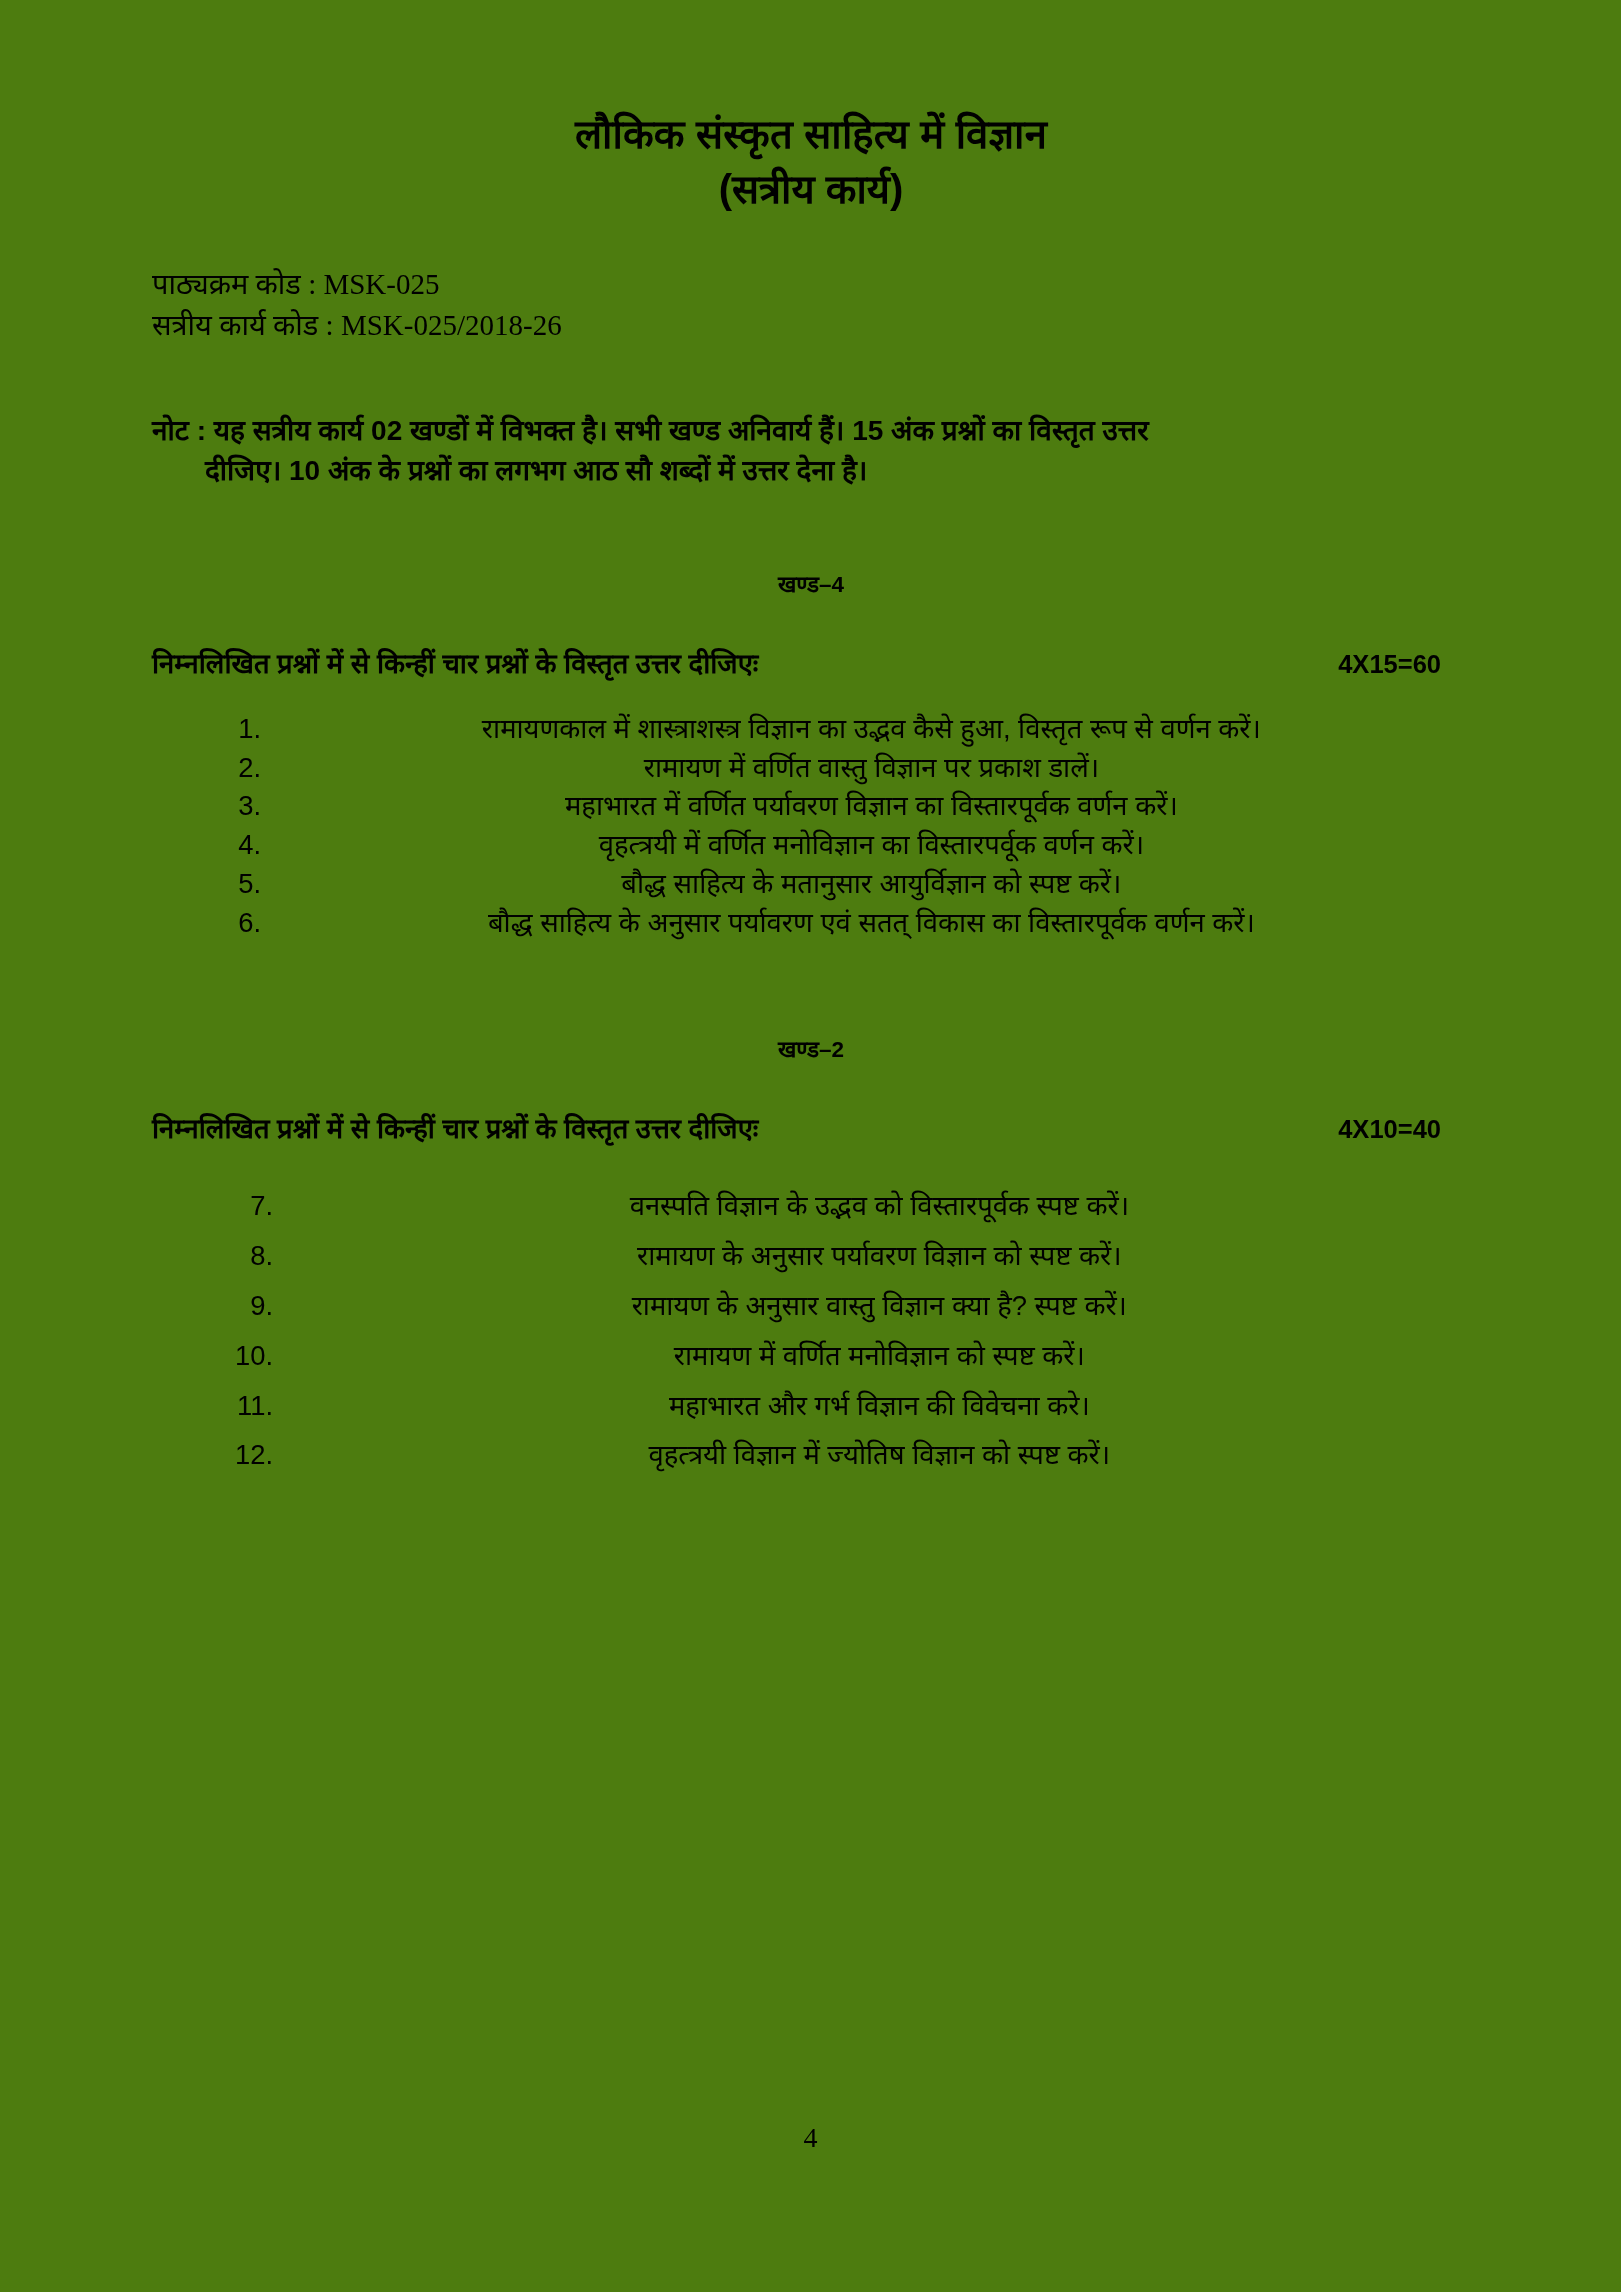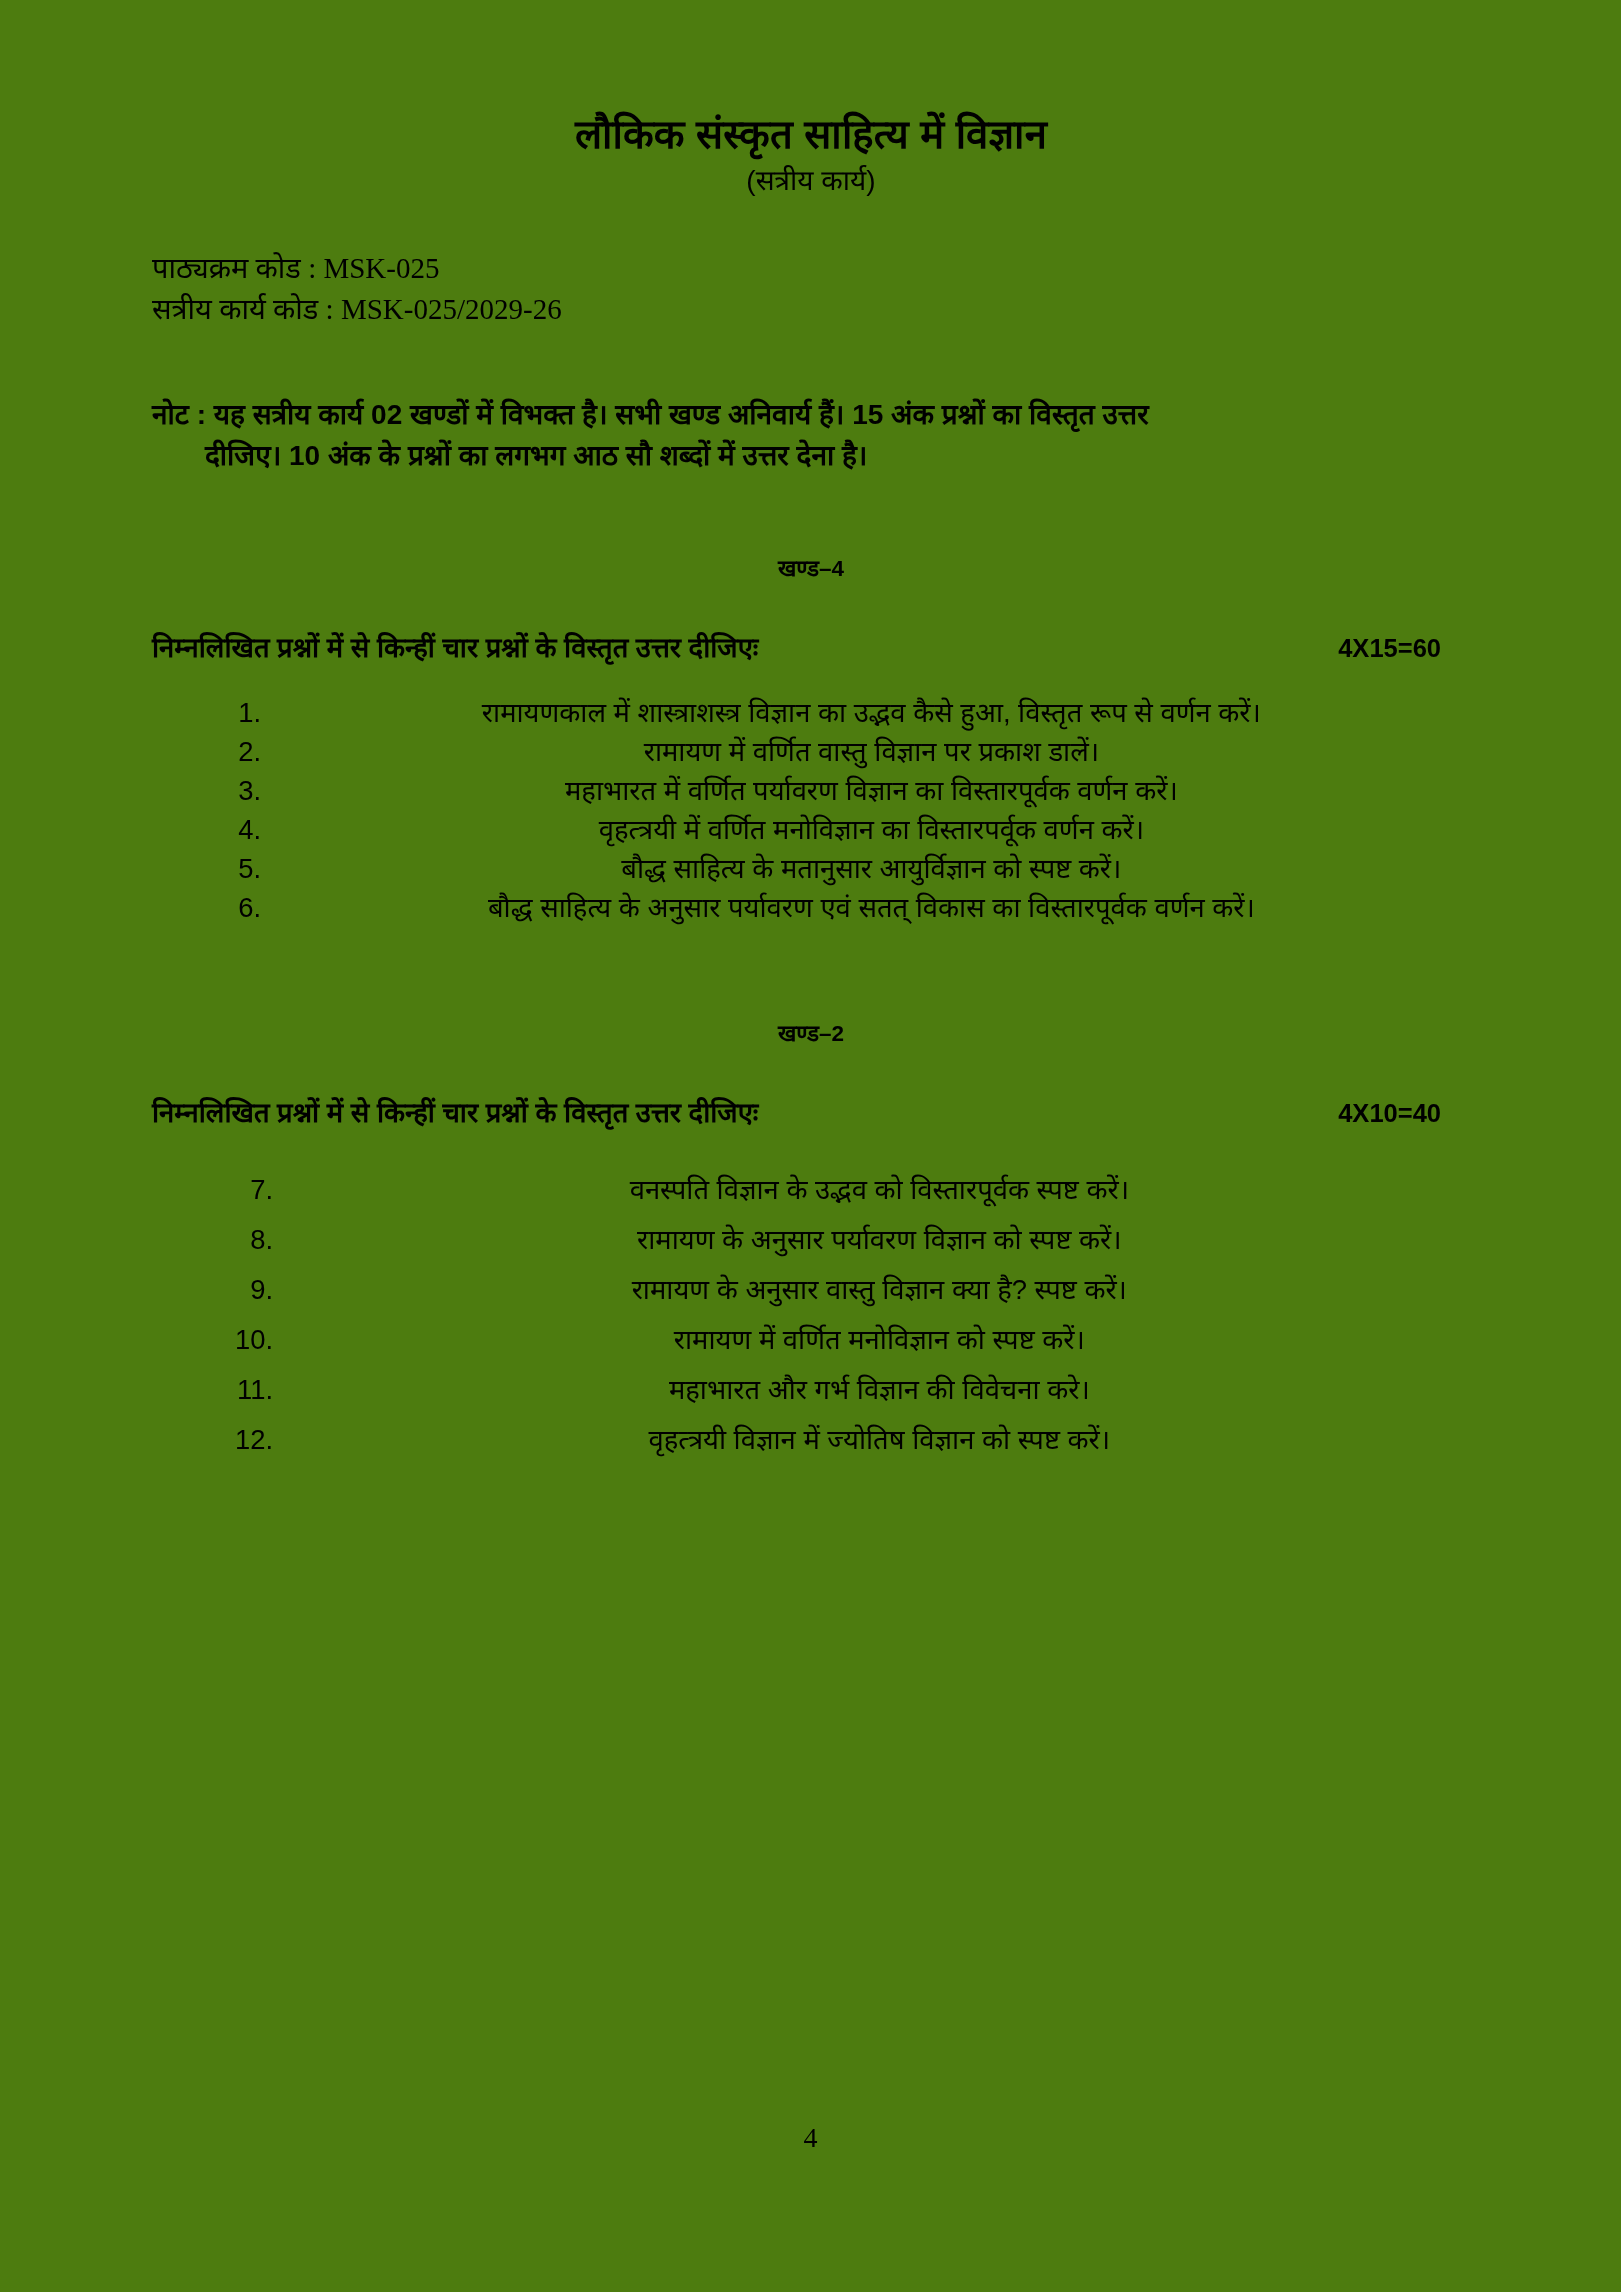--- a/index.html
+++ b/index.html
@@ -36,22 +36,22 @@
   .doc-title {
     font-family: "Liberation Sans", sans-serif;
     font-size: 40px;
     font-weight: 700;
     line-height: 1.22;
     letter-spacing: 0.2px;
     white-space: nowrap;
   }
   .doc-subtitle {
     font-family: "Liberation Sans", sans-serif;
-    font-size: 28px;
-    font-weight: 400;
+    font-size: 40px;
+    font-weight: 700;
     line-height: 1.3;
     margin-top: 3.9px;
   }
 
   
   .code-block {
     margin-top: 49px;
     font-family: "Liberation Serif", serif;
     font-size: 29px;
     line-height: 1.42;
@@ -147,21 +147,21 @@
 <div class="page">
   <div class="content">
 
     <div class="title-block">
       <div class="doc-title">लौकिक संस्कृत साहित्य में विज्ञान</div>
       <div class="doc-subtitle">(सत्रीय कार्य)</div>
     </div>
 
     <div class="code-block">
       <div class="code-line">पाठ्यक्रम कोड : MSK-025</div>
-      <div class="code-line">सत्रीय कार्य कोड : MSK-025/2029-26</div>
+      <div class="code-line">सत्रीय कार्य कोड : MSK-025/2018-26</div>
     </div>
 
     <div class="note">
       <div>नोट : यह सत्रीय कार्य 02 खण्डों में विभक्त है। सभी खण्ड अनिवार्य हैं। 15 अंक प्रश्नों का विस्तृत उत्तर</div>
       <div class="note-line-2">दीजिए। 10 अंक के प्रश्नों का लगभग आठ सौ शब्दों में उत्तर देना है।</div>
     </div>
 
     <div class="section-heading">खण्ड–4</div>
 
     <div class="instruction-row">

